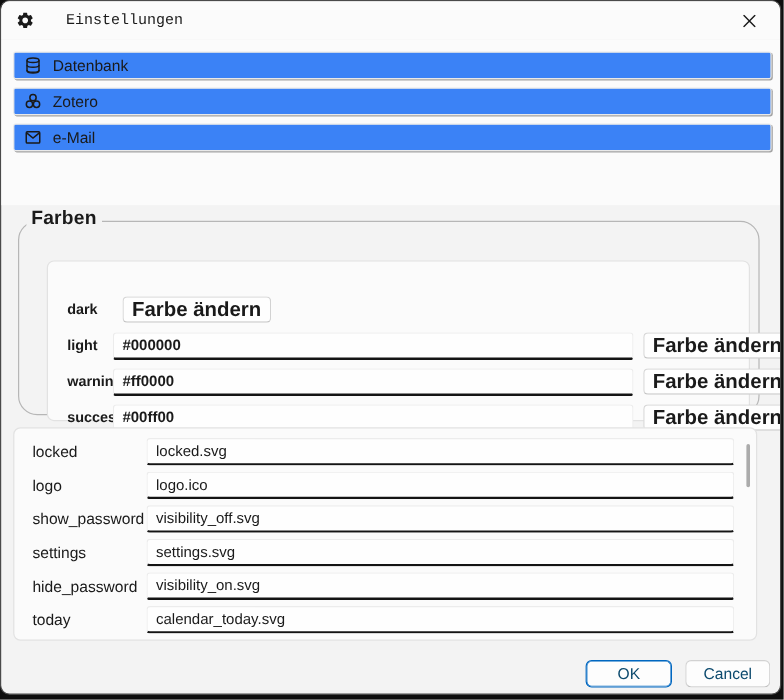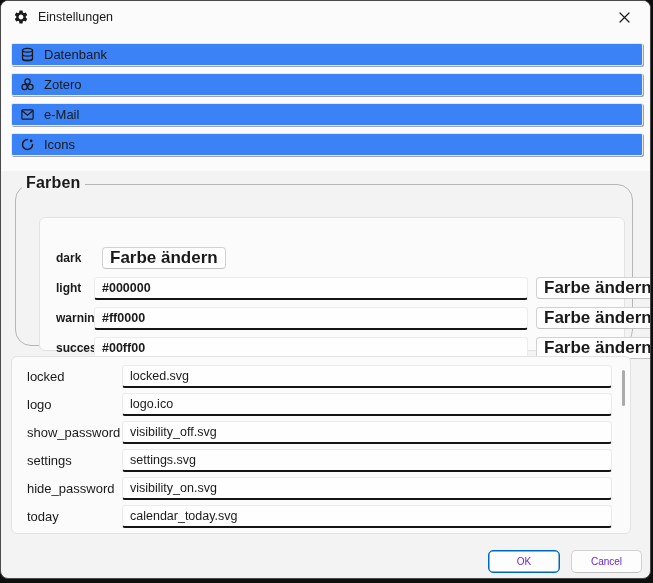--- a/index.html
+++ b/index.html
@@ -14,21 +14,21 @@
     position:absolute;left:0;top:0;width:651px;height:579px;
     background:#f3f3f3;border:1px solid #4a4a4a;border-radius:8px;
     overflow:hidden;box-sizing:border-box;
   }
   
   .titlebar{
     position:absolute;left:0;top:0;right:0;height:32px;
     background:#fbfbfb;display:flex;align-items:center;
   }
   .titlebar .app-icon{width:16px;height:16px;margin-left:12px;flex:none;}
-  .titlebar .title{margin-left:9px;font-size:12.5px;color:#1a1a1a;}
+  .titlebar .title{margin-left:26px;font-size:12.5px;color:#1a1a1a;font-family:Liberation Mono, monospace;}
   .close-btn{
     position:absolute;right:4px;top:0;width:44px;height:32px;
     display:flex;align-items:center;justify-content:center;cursor:default;
   }
   
   .toolbox{position:absolute;left:0;top:32px;right:0;height:138px;background:#fbfbfb;}
   .tool-header{
     position:absolute;left:10px;width:632px;height:23px;
     background:#3b82f6;border:1px solid #e9e9e9;border-radius:2px;
     box-shadow:1px 1px 0 #a3a3a3;
@@ -78,21 +78,21 @@
   }
   .icon-row .field{width:474px;flex:none;}
   .vscrollbar{
     position:absolute;right:5px;top:13px;width:3px;height:36px;
     background:#ababab;border-radius:2px;
   }
   
   .btn{
     position:absolute;top:549px;height:23px;box-sizing:border-box;
     display:flex;align-items:center;justify-content:center;
-    background:#fdfdfd;border-radius:5px;font-size:10px;color:#6d28d9;
+    background:#fdfdfd;border-radius:5px;font-size:13px;color:#0c4a6e;
     font-family:"Liberation Sans",sans-serif;
   }
   .ok-btn{left:487px;width:72px;border:1px solid #0067c0;box-shadow:inset 0 0 0 0.5px #0067c0;}
   .cancel-btn{left:570px;width:71px;border:1px solid #d2d2d2;border-bottom-color:#bfbfbf;}
   svg{display:block;}
 </style>
 </head>
 <body>
 
 <div class="window">
@@ -137,29 +137,20 @@
     </div>
     <div class="tool-header" style="top:70px">
       <span class="sec-icon">
         <svg viewBox="0 0 24 24" width="15" height="15" fill="none" stroke="#1a1a1a" stroke-width="2">
             <rect x="3" y="4.5" width="18" height="15" rx="1.5"></rect>
             <path d="M3.5 6l8.5 7 8.5-7"></path>
           </svg>
       </span>
       <span>e-Mail</span>
     </div>
-    <div class="tool-header" style="top:100px">
-      <span class="sec-icon">
-        <svg viewBox="0 0 24 24" width="15" height="15">
-            <path d="M12 4a8 8 0 1 0 8 8" fill="none" stroke="#1a1a1a" stroke-width="2.4" stroke-linecap="round"></path>
-            <circle cx="17.8" cy="6.2" r="2.1" fill="#1a1a1a"></circle>
-          </svg>
-      </span>
-      <span>Icons</span>
-    </div>
   </div>
 
   <div class="groupbox">
     <span class="groupbox-title">Farben</span>
     <div class="colors-panel">
 
       <div class="color-row">
         <span class="row-label">dark</span>
         <button class="color-btn">Farbe ändern</button>
       </div>

